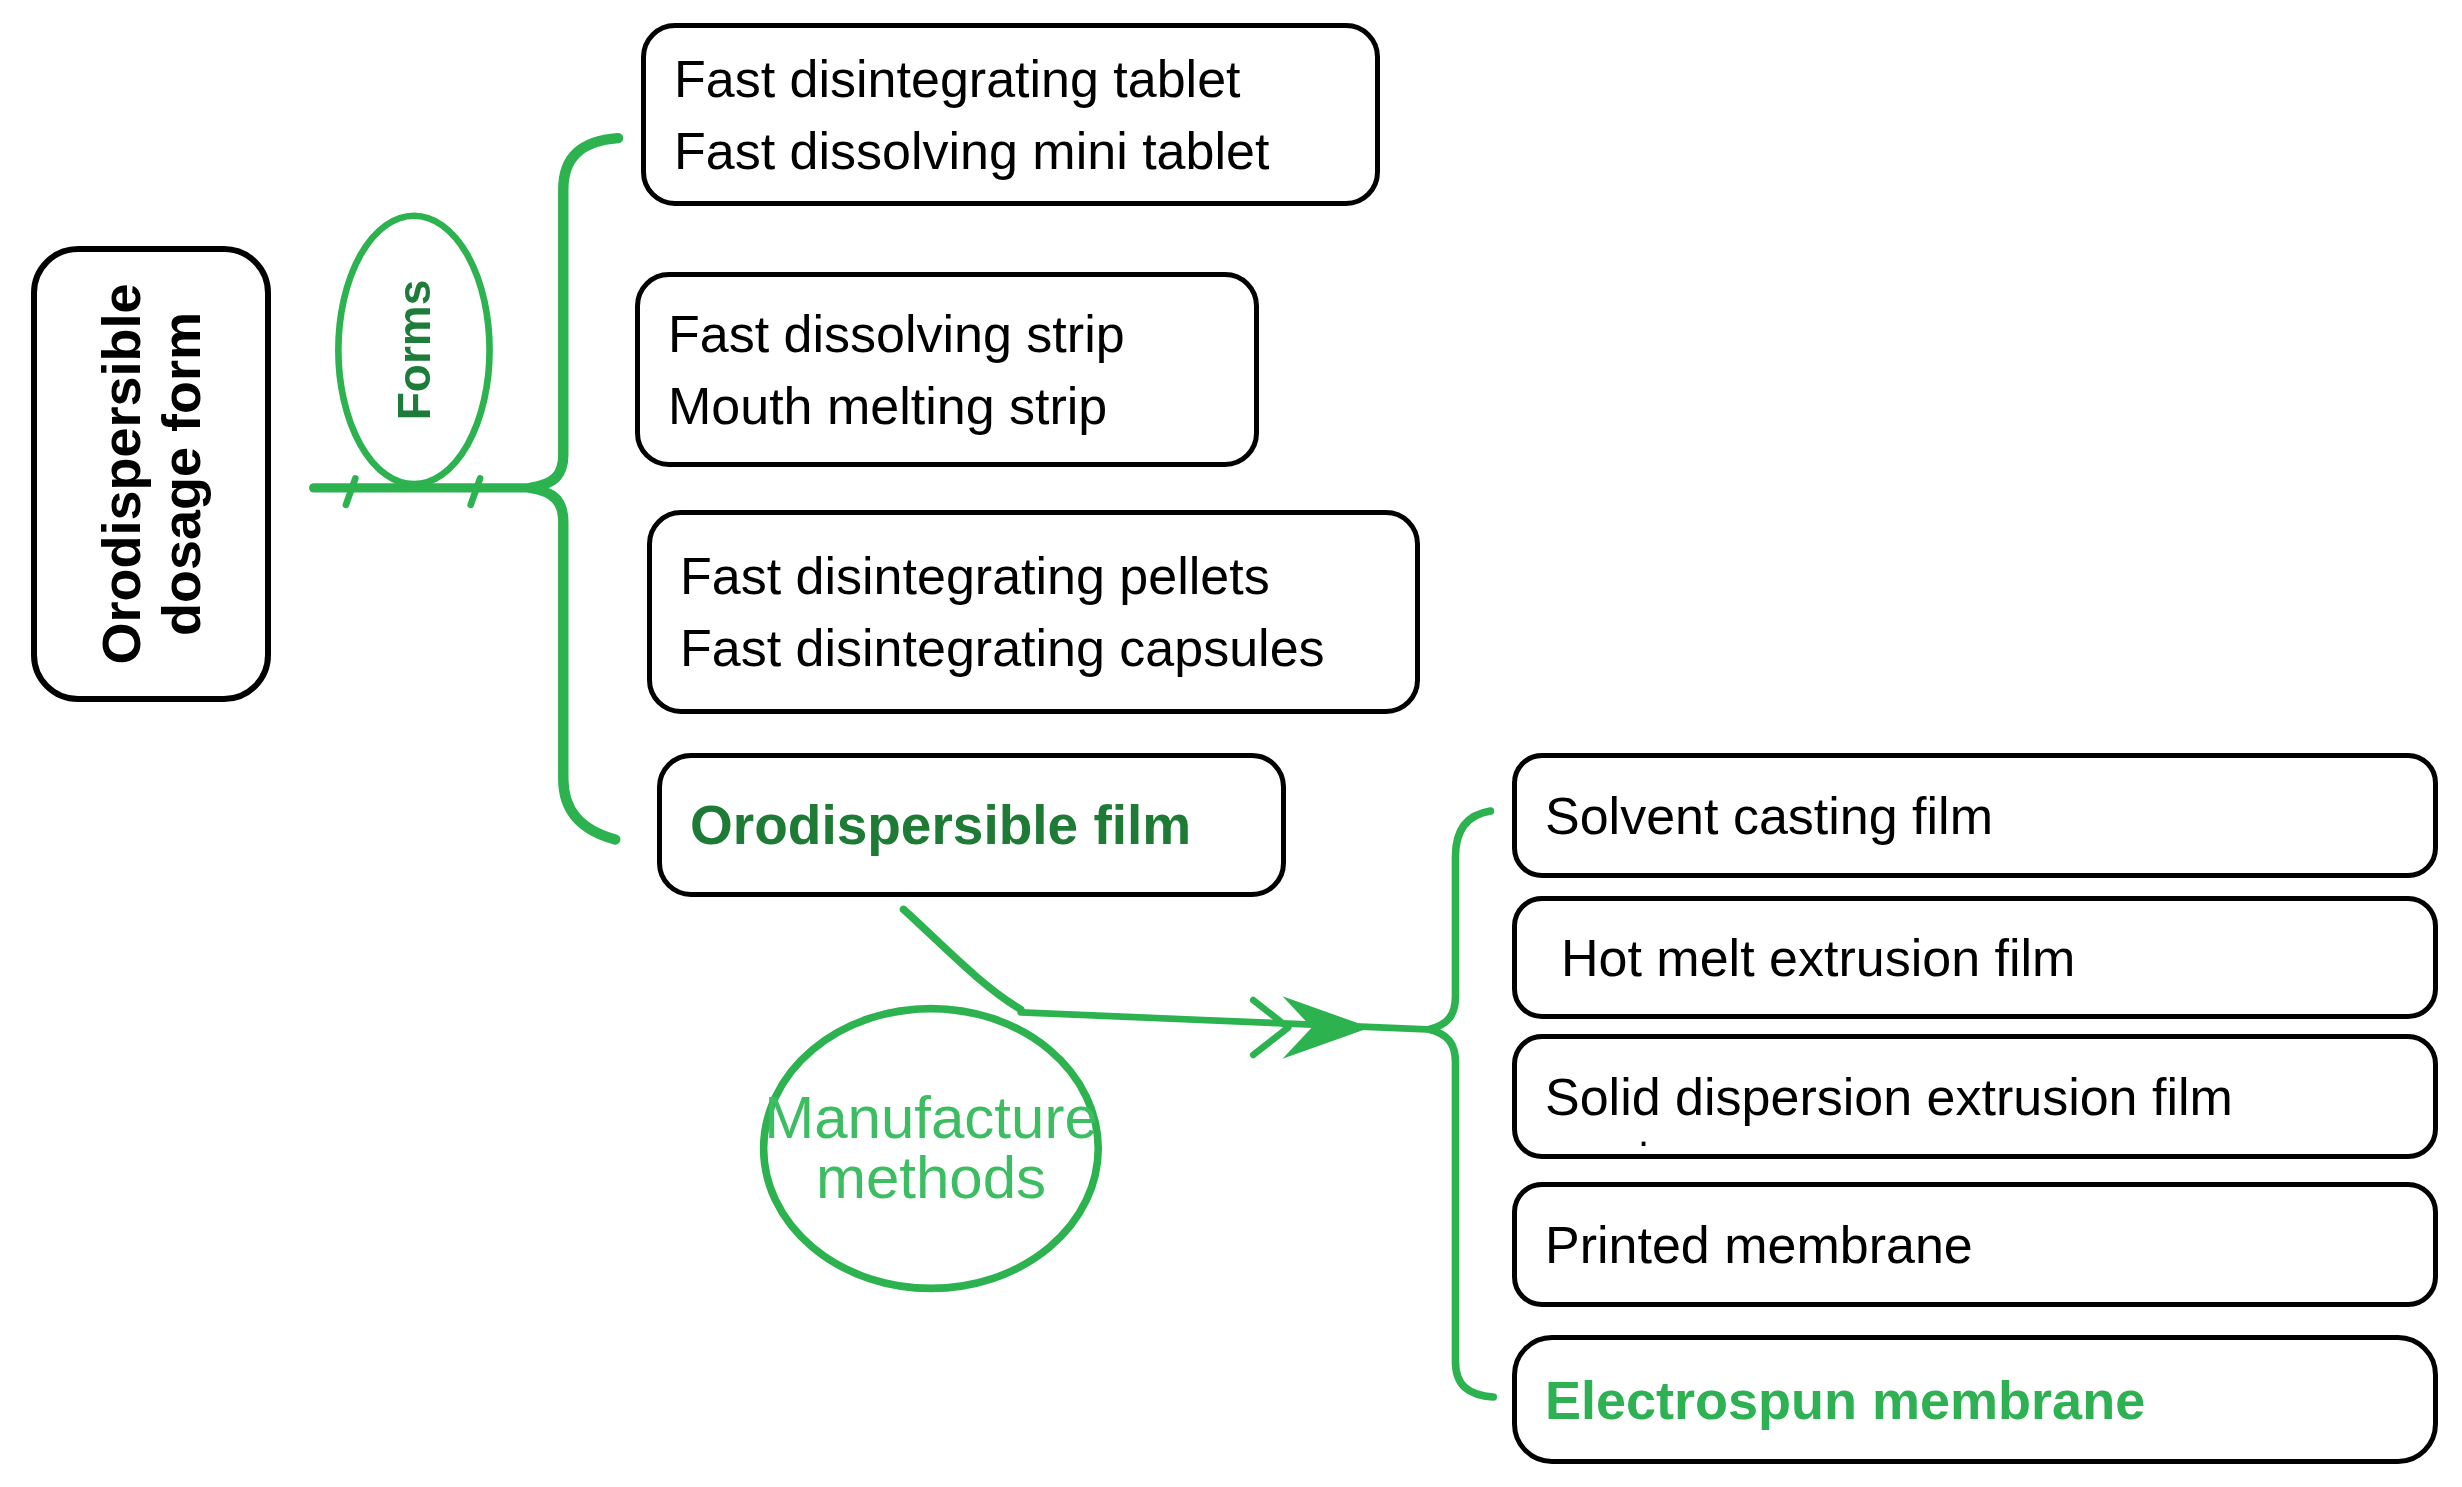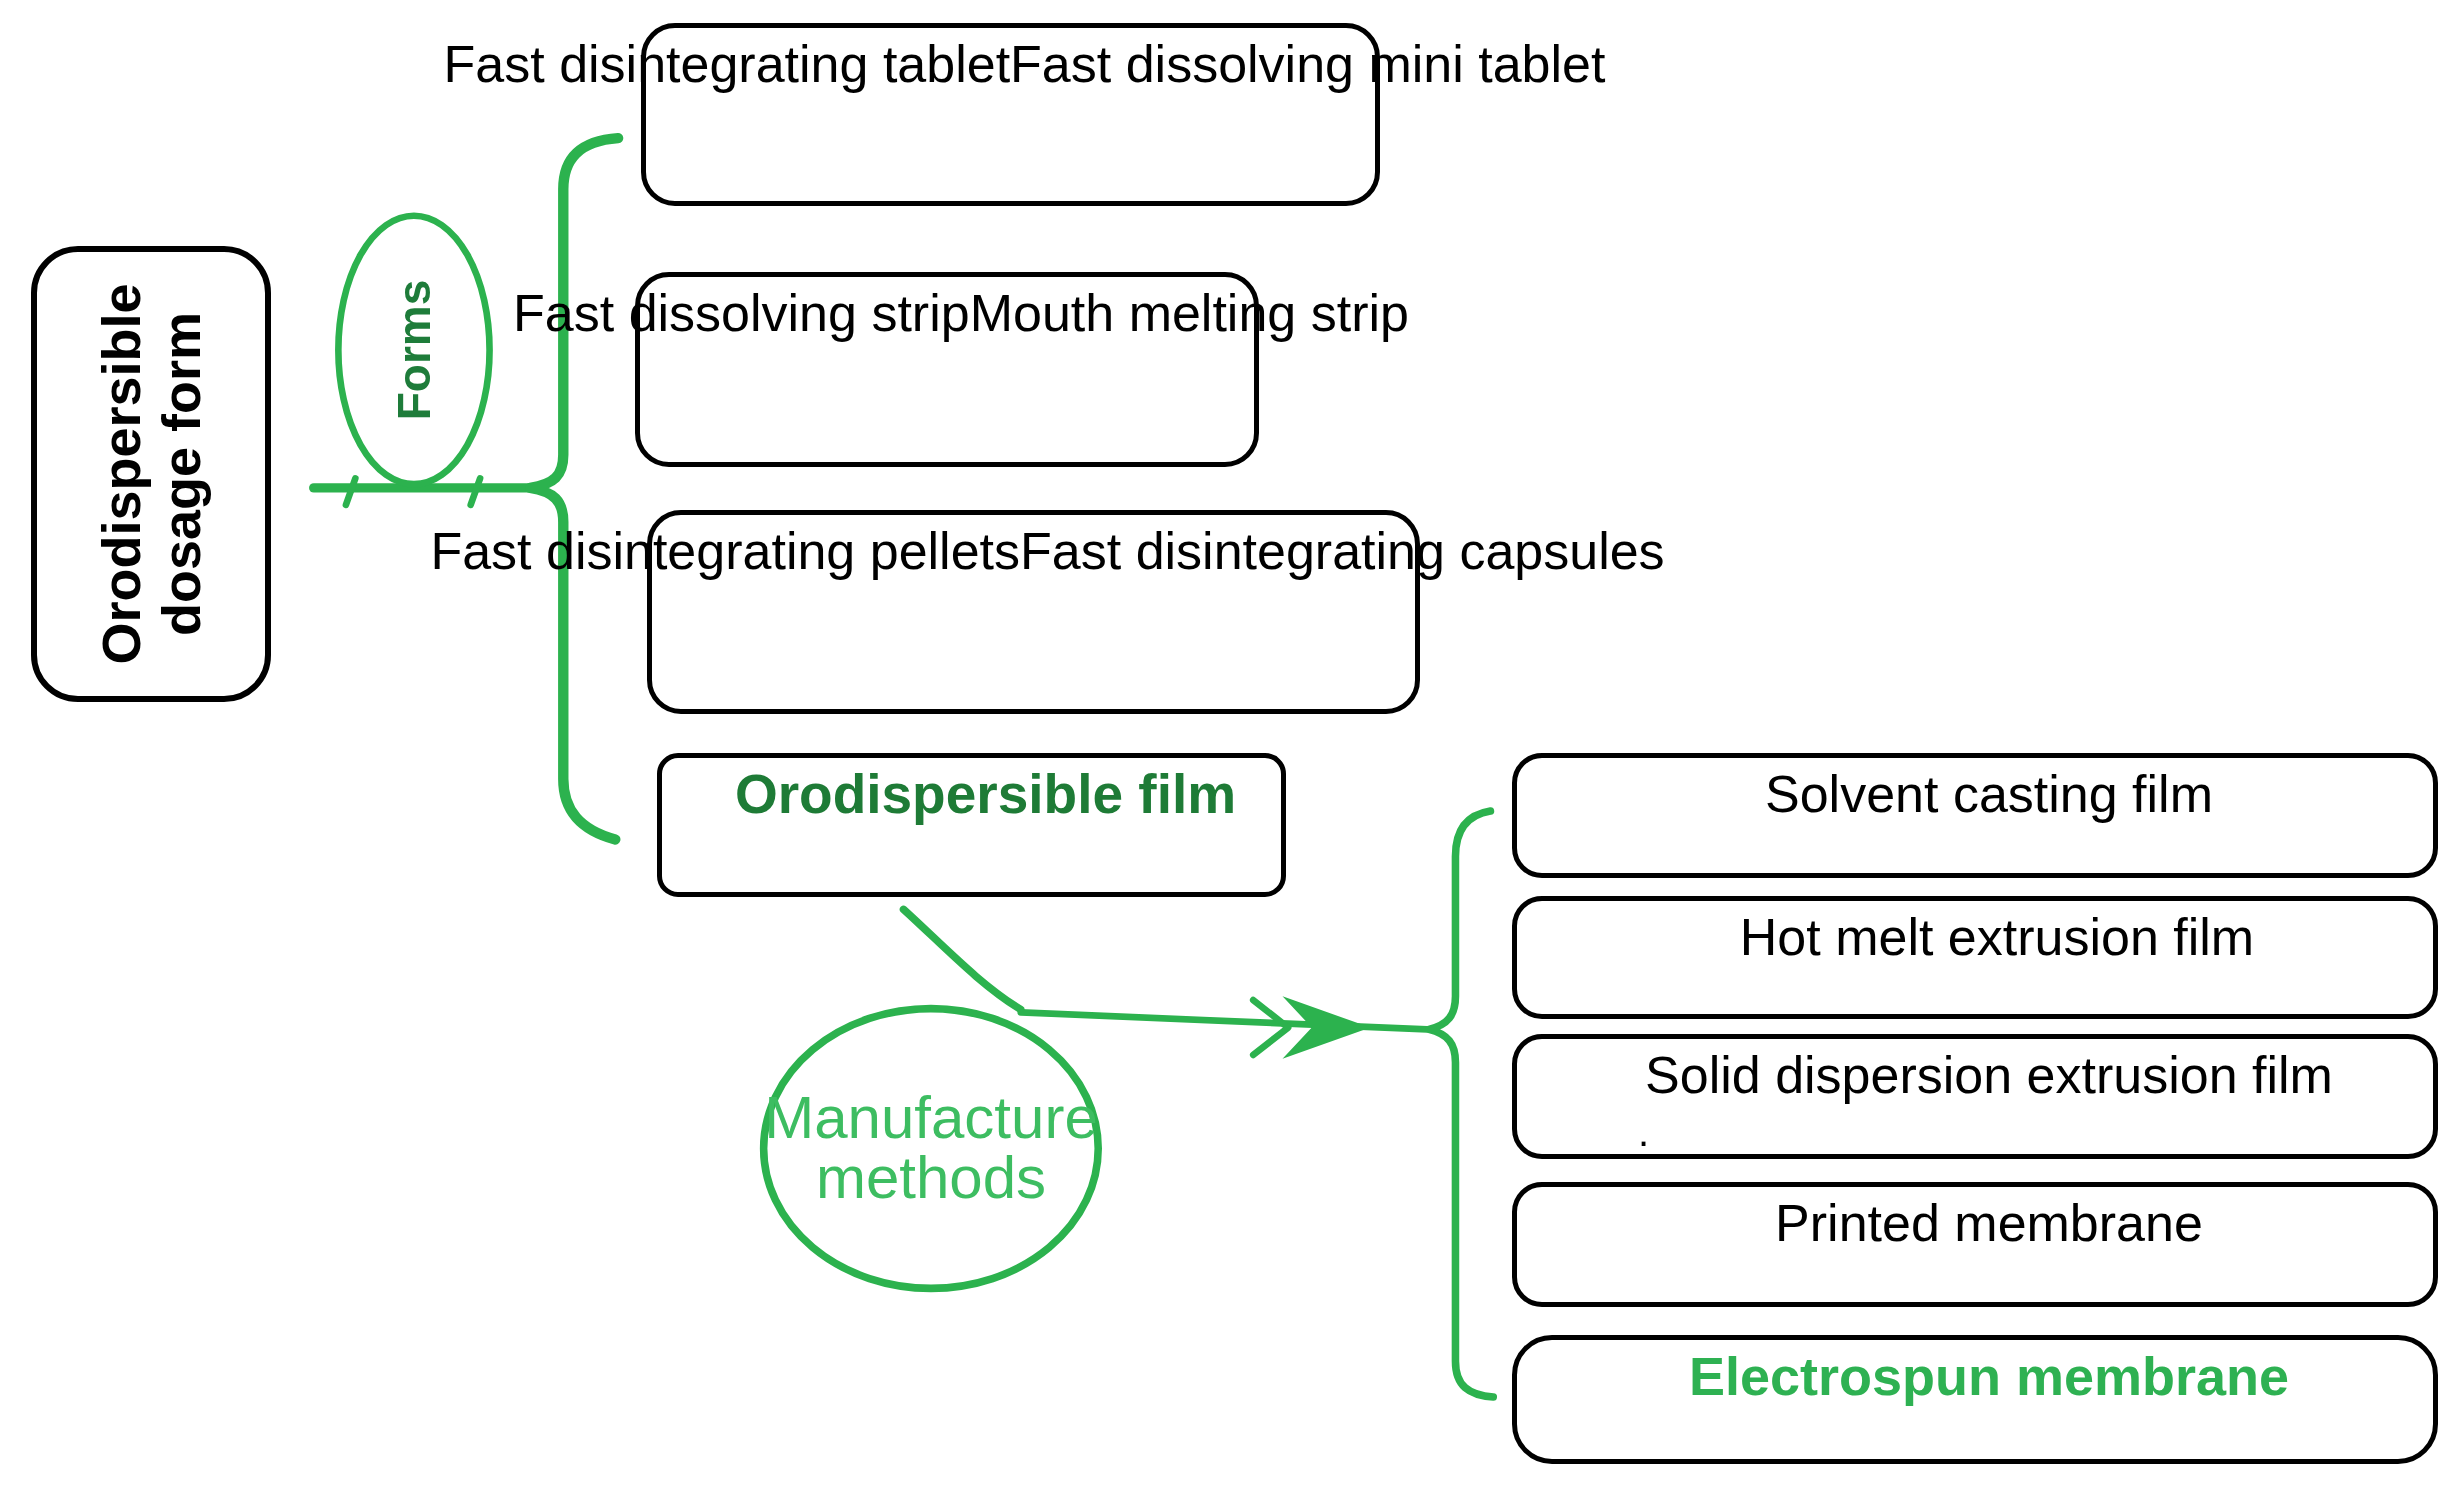--- a/index.html
+++ b/index.html
@@ -11,21 +11,21 @@
     overflow:hidden;
   }
   #connectors{position:absolute;left:0;top:0;width:2462px;height:1488px;}
   .box{
     position:absolute;
     box-sizing:border-box;
     background:#ffffff;
     border:5.7px solid #000000;
     border-radius:34px;
     display:flex;
-    flex-direction:row;
+    flex-direction:column;
     justify-content:center;
     padding-left:28px;
     color:#000000;
     font-size:52px;
     line-height:72px;
     white-space:nowrap;
   }
   .box span{display:block;}
   
   .box-root{
@@ -38,21 +38,21 @@
     font-weight:bold;
     font-size:54px;
     line-height:60px;
     text-align:center;
     white-space:nowrap;
   }
   
   .box-f1{left:641px;top:23px;width:739px;height:183px;}
   .box-f2{left:635px;top:272px;width:624px;height:195px;}
   .box-f3{left:647px;top:510px;width:773px;height:204px;}
-  .box-f4{left:657px;top:753px;width:629px;height:144px;border-radius:21px;}
+  .box-f4{left:657px;top:753px;width:629px;height:144px;}
   .box-f4 span{font-weight:bold;font-size:55px;color:#1E7B36;}
   
   .box-m{left:1512px;width:926px;border-radius:30px;}
   .box-m1{top:753px;height:125px;}
   .box-m2{top:896px;height:123px;padding-left:44px;}
   .box-m3{top:1034px;height:125px;}
   .box-m4{top:1182px;height:125px;}
   .box-m5{top:1335px;height:129px;border-radius:40px;}
   .box-m5 span{font-weight:bold;font-size:54px;color:#2EB152;}
   .stray-dot{

